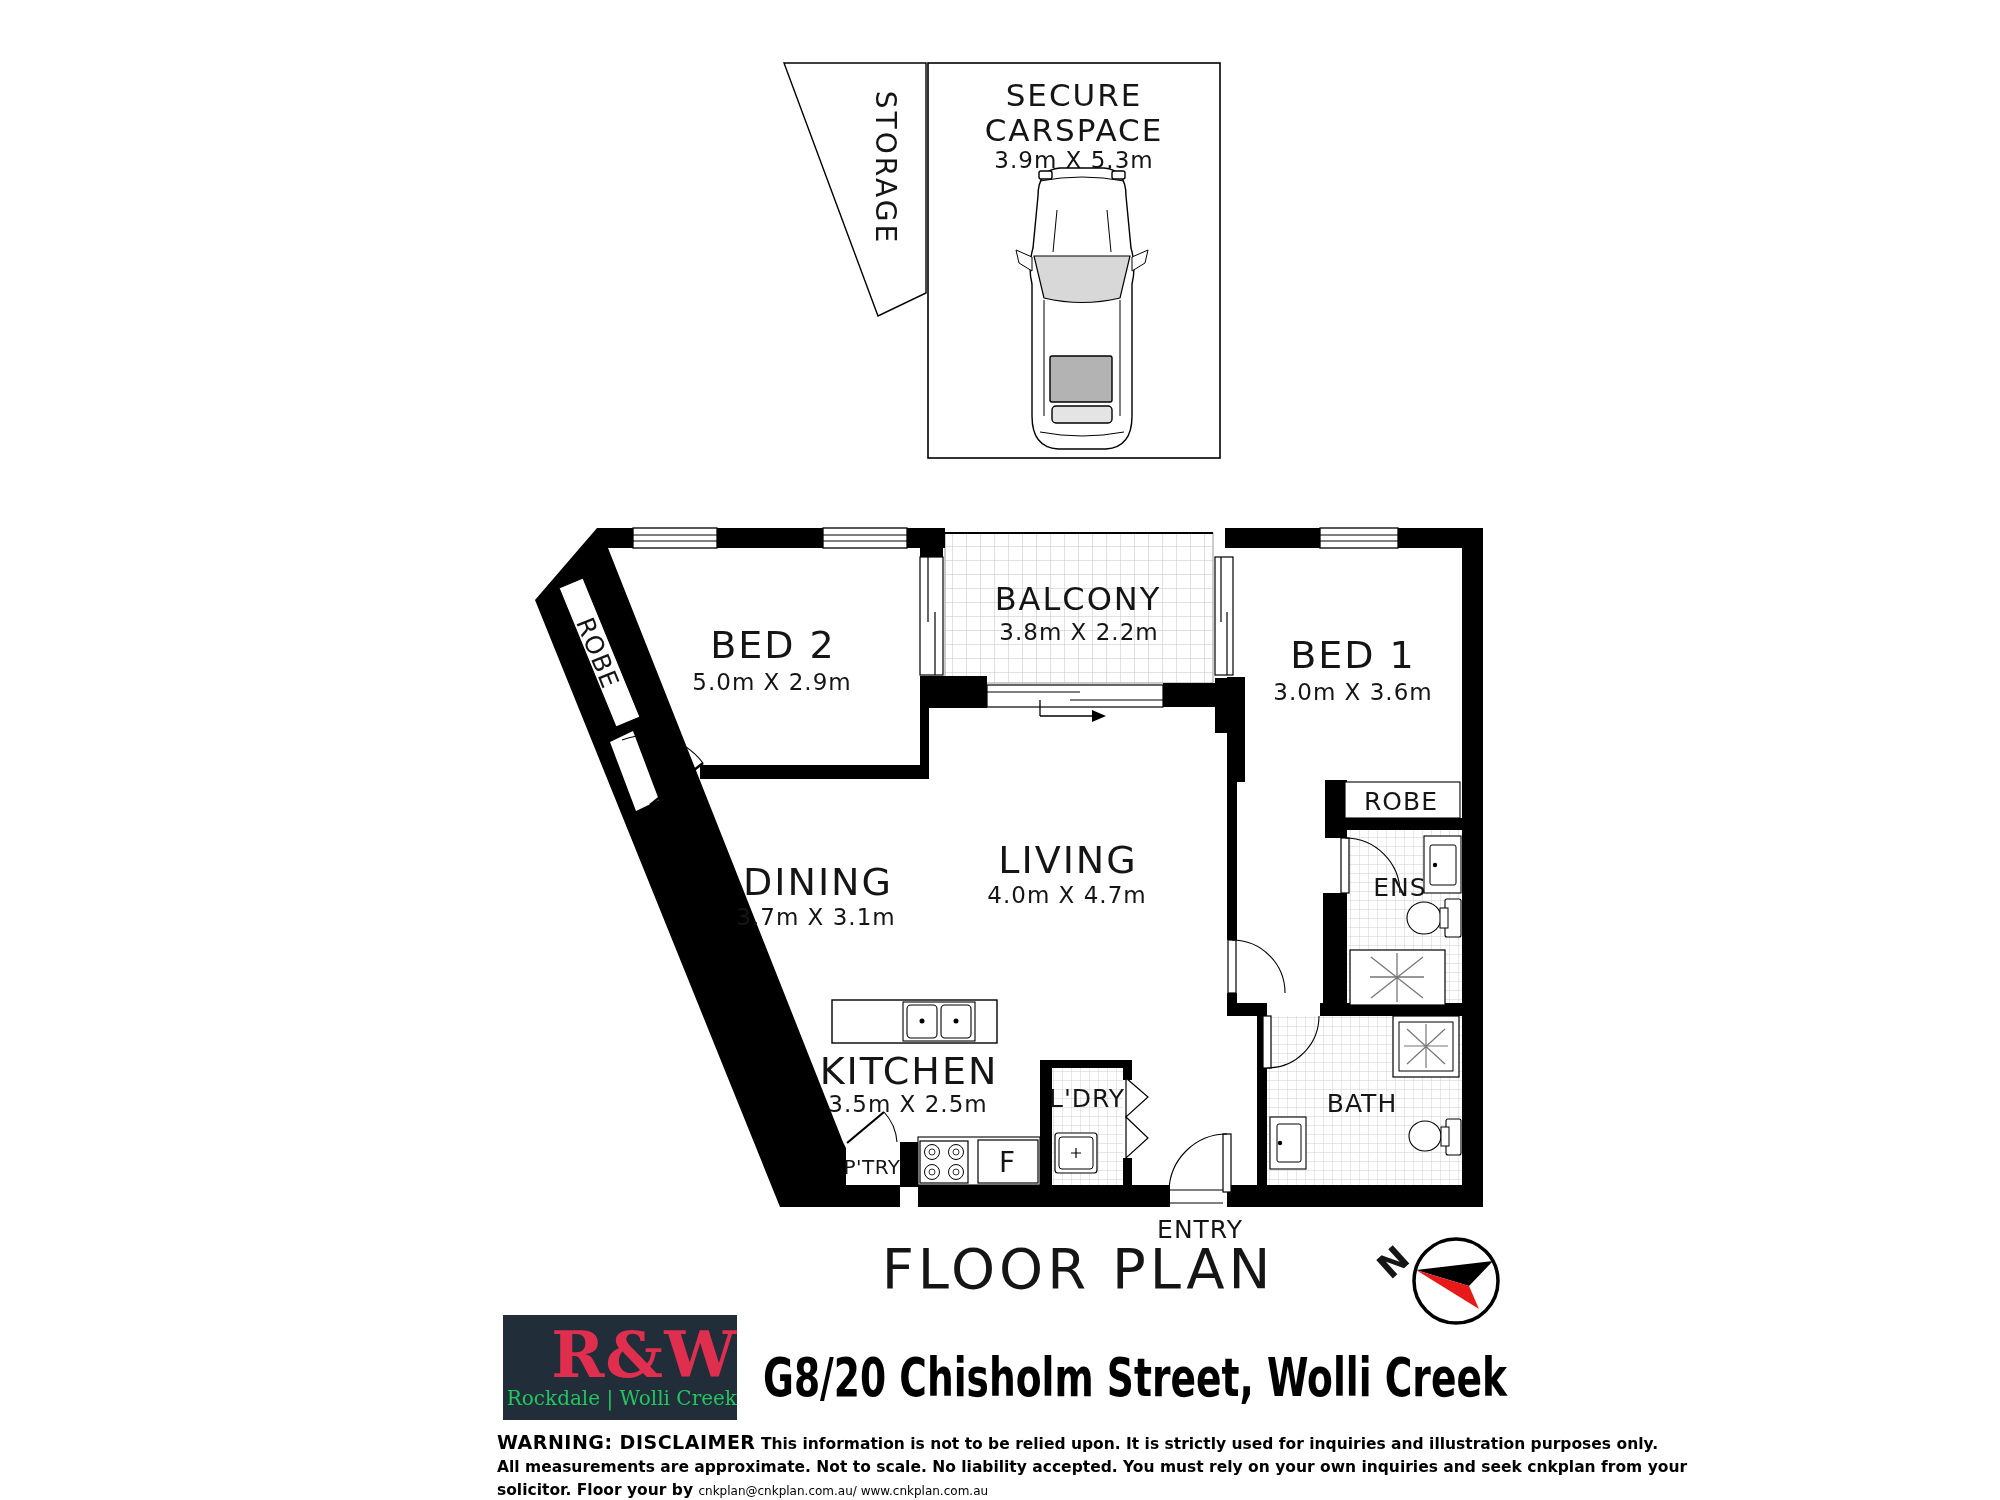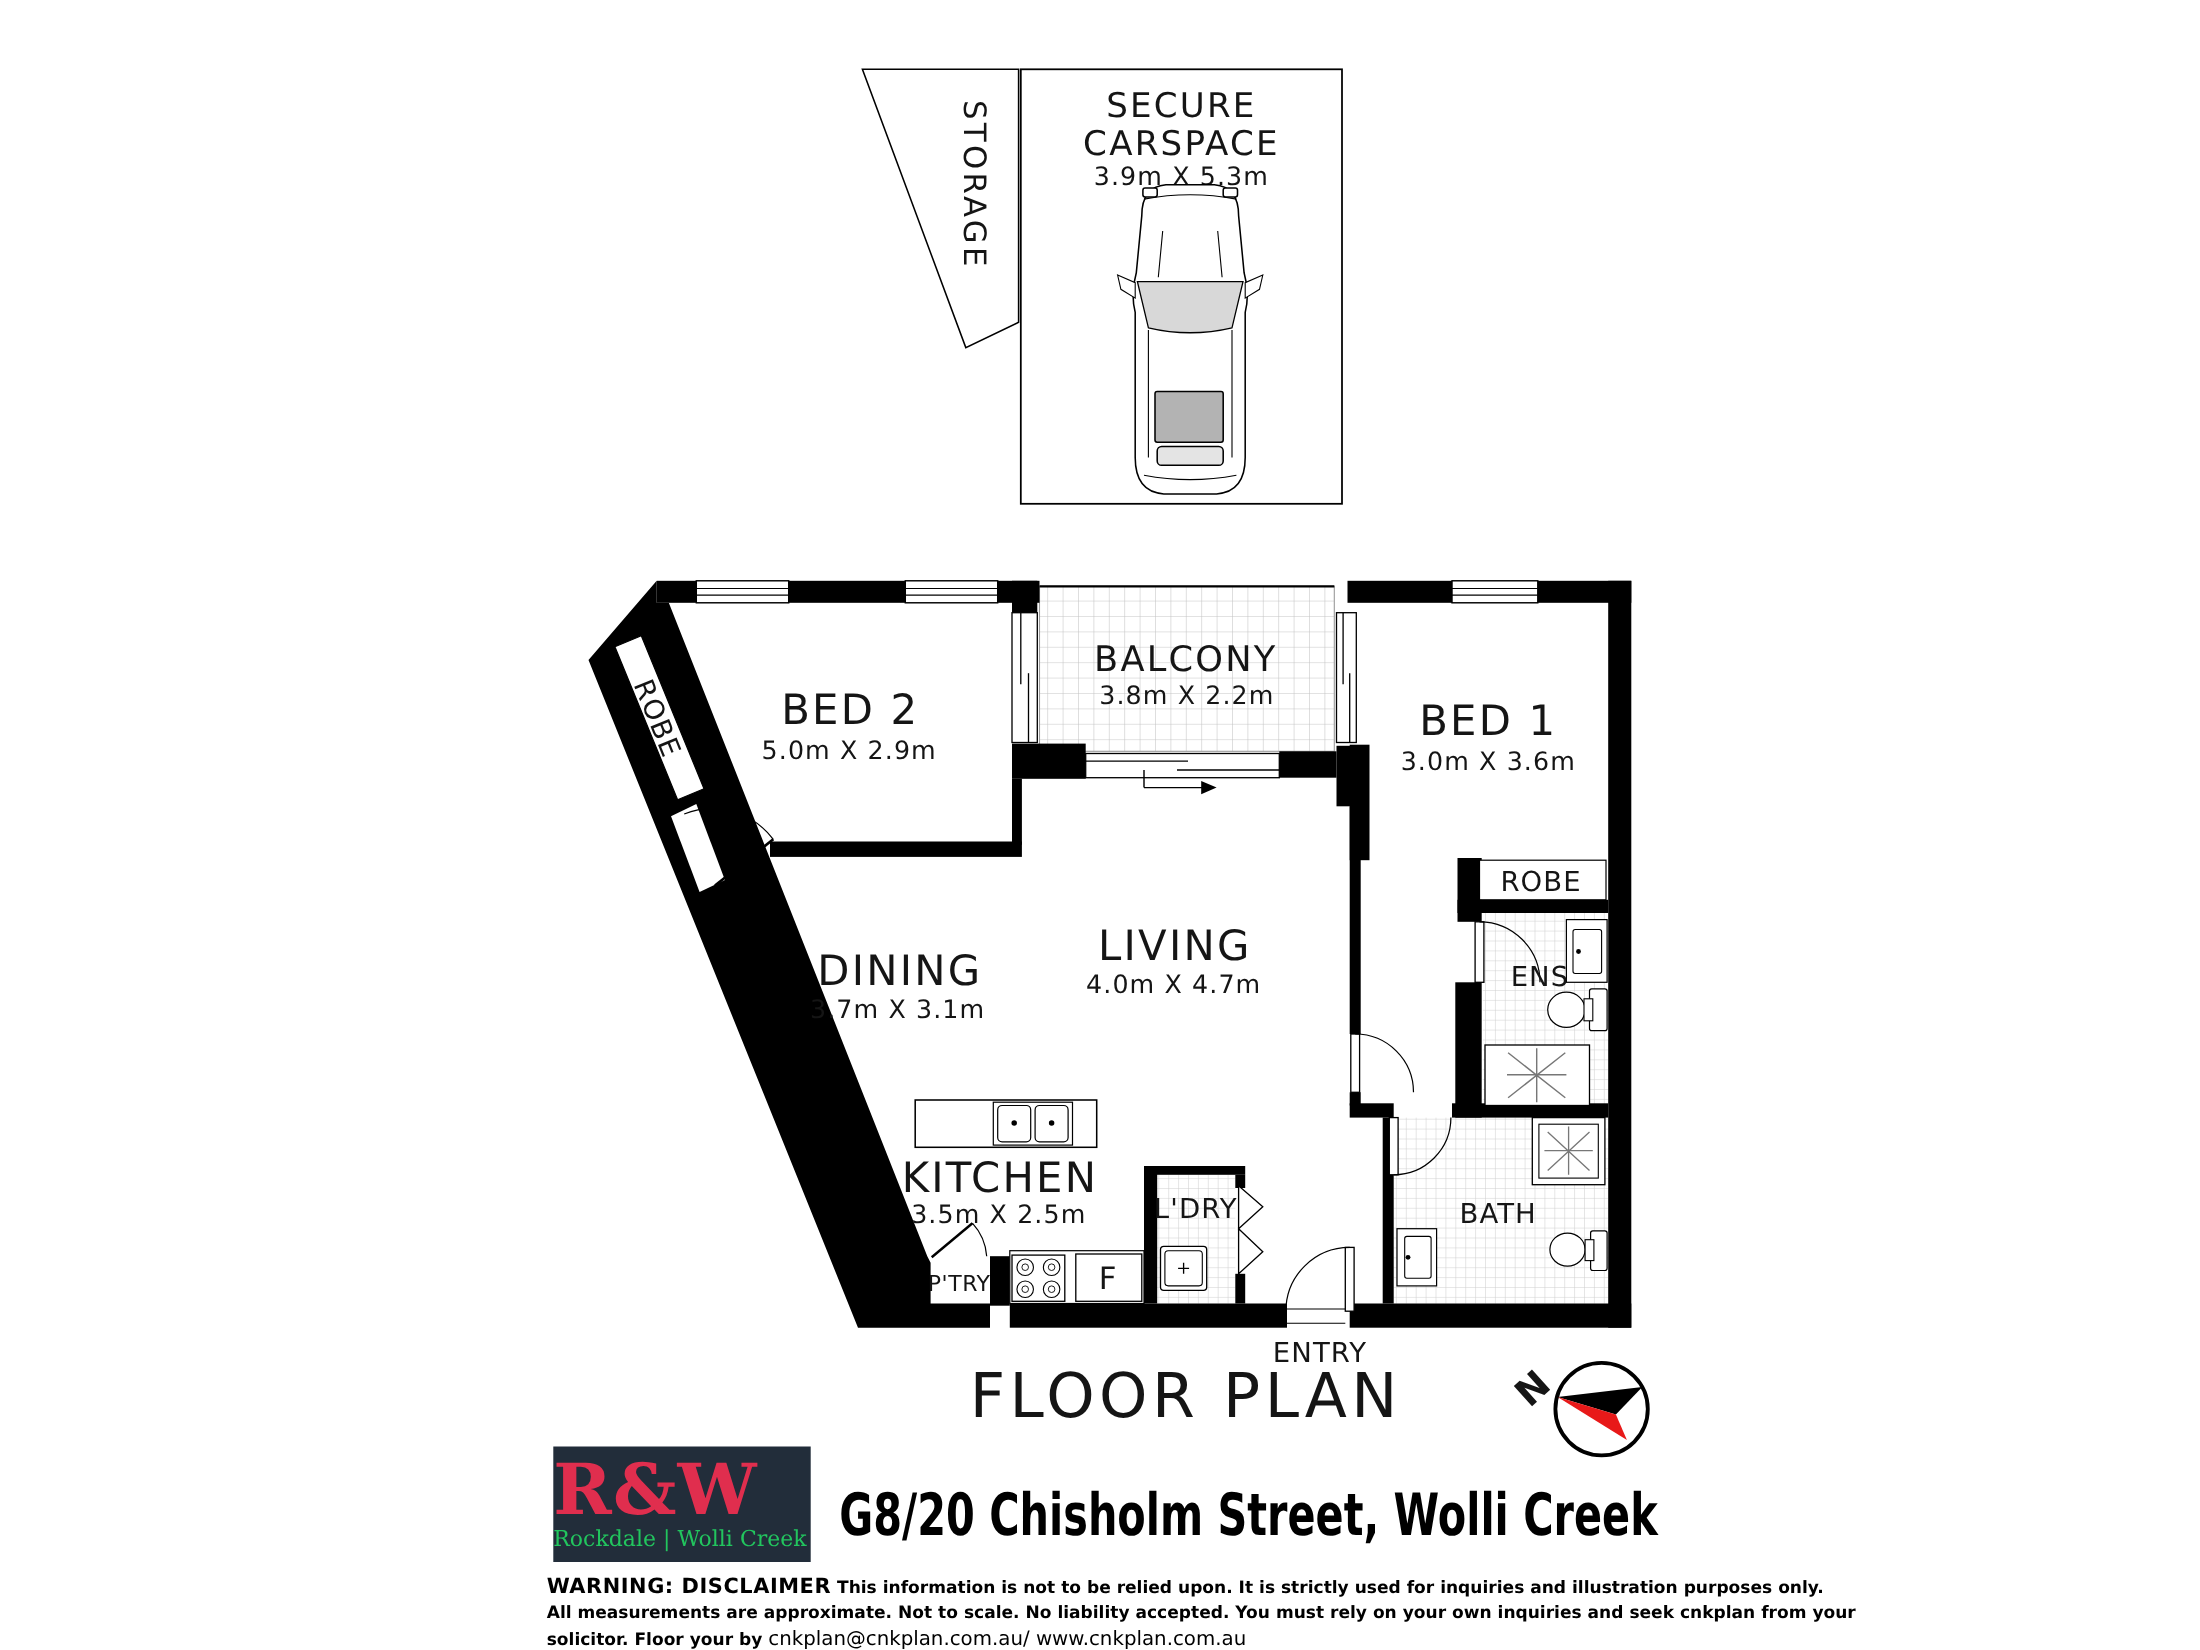--- a/index.html
+++ b/index.html
@@ -12,31 +12,31 @@
   .room-dims{font-size:23px;letter-spacing:1px;}
   .small-label{font-size:25px;letter-spacing:1px;}
   .tiny-label{font-size:20px;letter-spacing:0.5px;}
   .title-label{font-size:56px;letter-spacing:4px;}
   .storage-label{font-size:28px;letter-spacing:3px;}
   .carspace-label{font-size:31px;letter-spacing:2px;}
   .carspace-dims{font-size:23px;letter-spacing:1px;}
   .north-label{font-size:34px;font-weight:bold;}
   .f-label{font-size:28px;}
   .logo{position:absolute;left:503px;top:1315px;width:234px;height:105px;background:#222d3a;
-        display:flex;flex-direction:column;align-items:flex-start;justify-content:center;}
+        display:flex;flex-direction:column;align-items:flex-end;justify-content:center;}
   .logo-main{font-family:"DejaVu Serif","Liberation Serif",serif;font-weight:bold;
              font-size:64px;line-height:60px;color:#e02e4e;letter-spacing:1px;}
   .logo-sub{font-family:"DejaVu Serif","Liberation Serif",serif;font-size:20px;line-height:26px;
             color:#22c55e;white-space:nowrap;}
   .address{position:absolute;left:763px;top:1347px;font-size:53px;font-weight:bold;color:#000;
            white-space:nowrap;transform:scaleX(0.71);transform-origin:left top;}
   .disclaimer{position:absolute;left:497px;top:1431px;width:1050px;color:#000;
               font-size:15.5px;font-weight:bold;line-height:23px;white-space:nowrap;}
   .disclaimer .warn{font-size:19px;letter-spacing:0.5px;}
-  .disclaimer .contact{font-weight:normal;font-size:18px;}
+  .disclaimer .contact{font-weight:normal;font-size:12px;}
 </style>
 </head>
 <body>
 
 <div class="page">
 
 <svg class="plan-svg" width="2000" height="1500" viewBox="0 0 2000 1500">
   <defs>
     <pattern id="grid9" width="9" height="9" patternUnits="userSpaceOnUse">
       <path d="M9 0H0V9" stroke="#d0d0d0" stroke-width="1" fill="none"></path>

